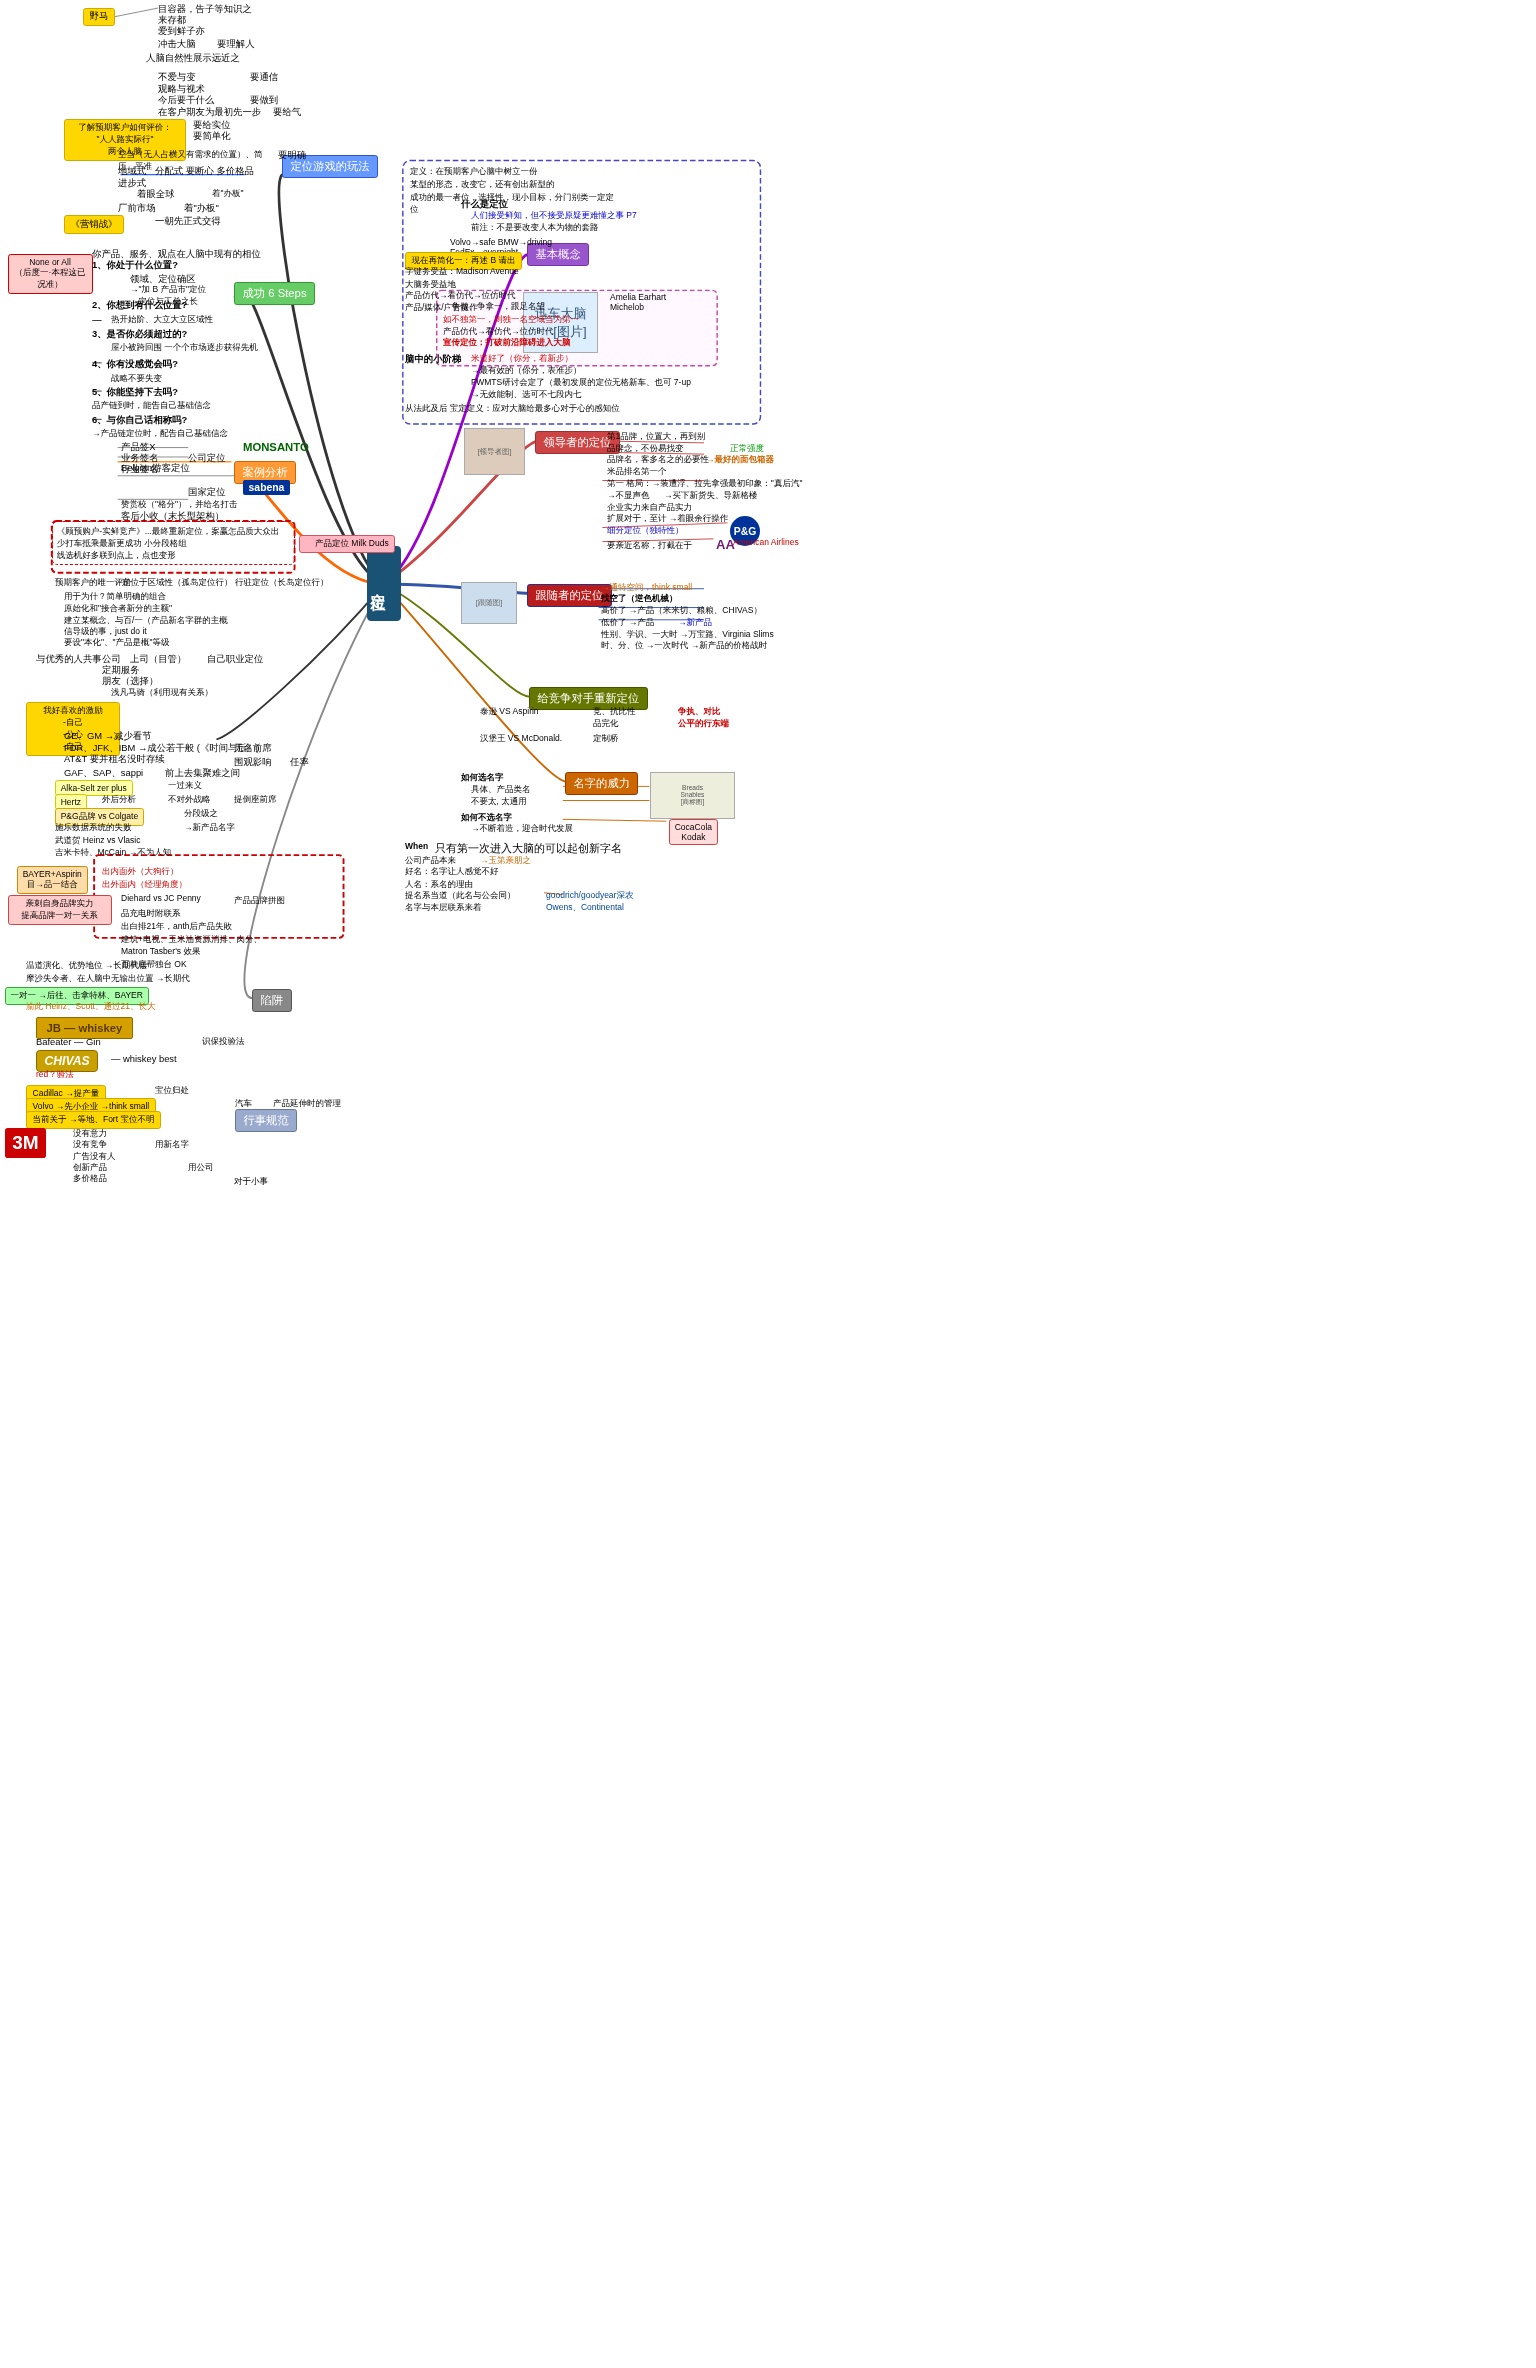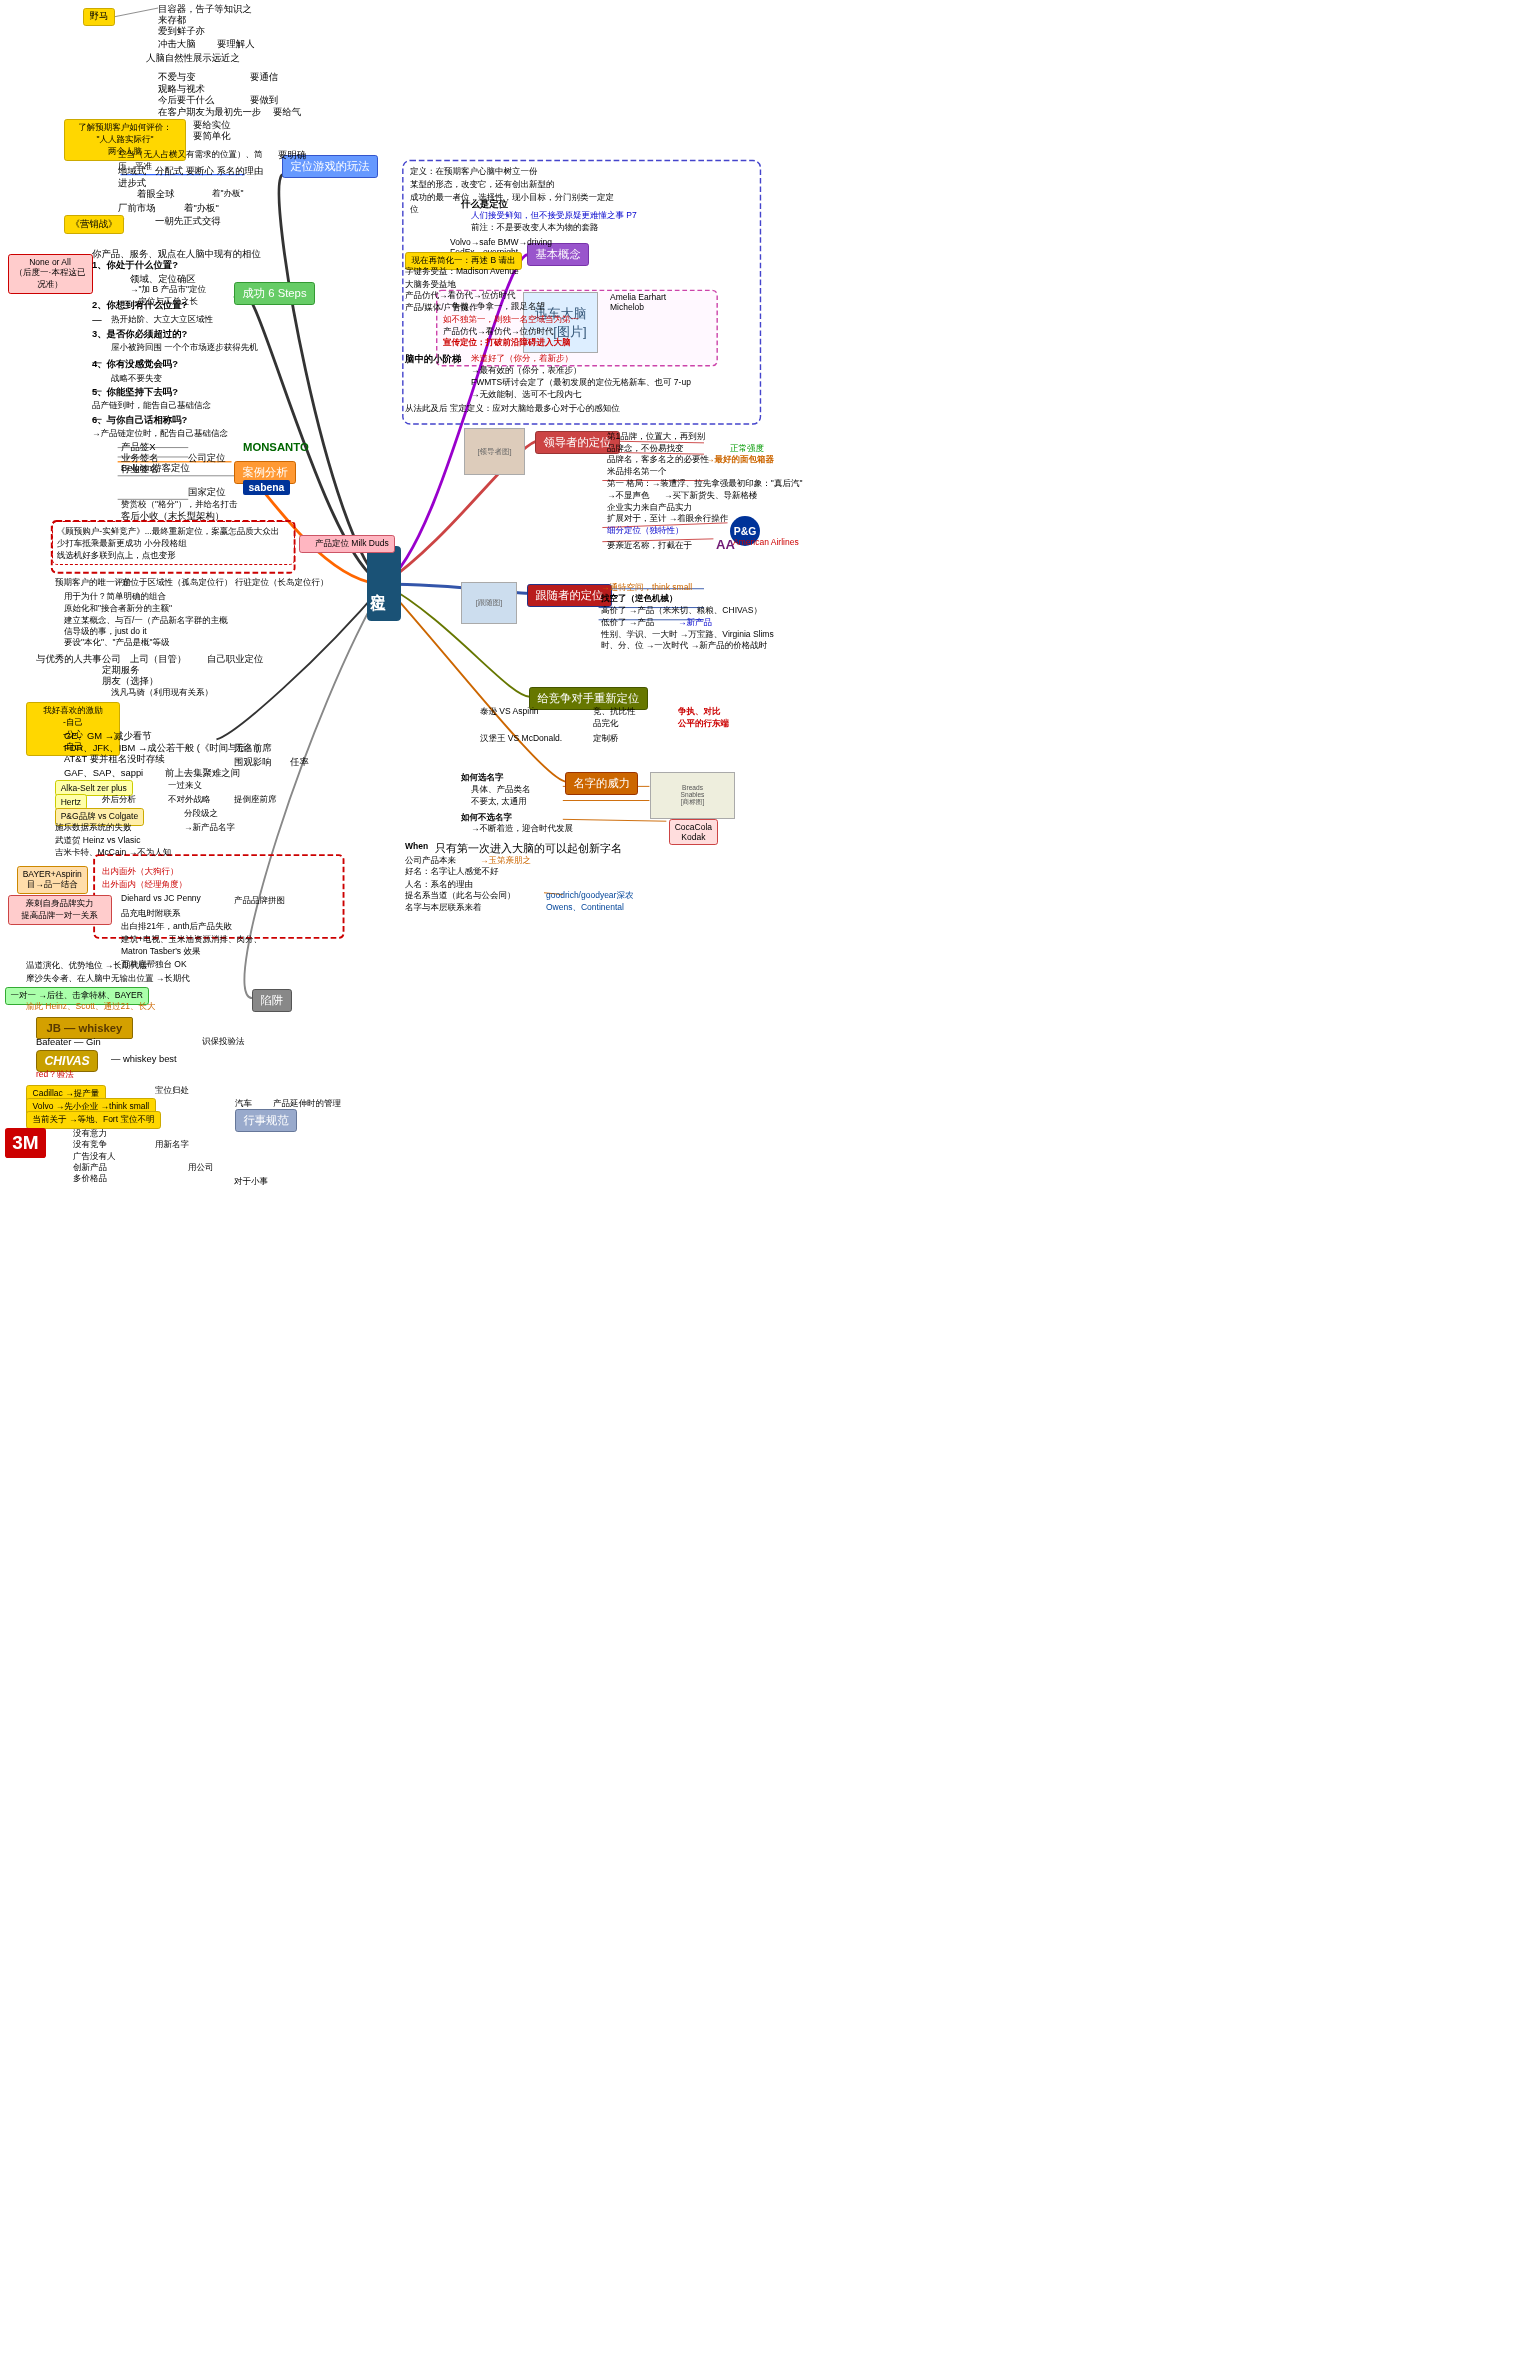--- a/index.html
+++ b/index.html
@@ -228,21 +228,21 @@
   <div class="node-box yellow-box" style="left:64px; top:119px; font-size:8.5px; white-space:normal; width:122px; text-align:center;">
     了解预期客户如何评价：<br>"人人路实际行"<br>两个人脑
   </div>
   <div class="node" style="left:193px; top:119px;">要给实位</div>
   <div class="node" style="left:193px; top:130px;">要简单化</div>
 
   <div class="node" style="left:118px; top:149px; font-size:8.5px; white-space:normal; width:151px;">空当（无人占横又有需求的位置）、简历、平准</div>
   <div class="node" style="left:278px; top:149px;">要明确</div>
 
   <div class="node" style="left:118px; top:165px;">地域式</div>
-  <div class="node" style="left:155px; top:165px;">分配式 要断心 系名的理由</div>
+  <div class="node" style="left:155px; top:165px;">分配式 要断心 多价格品</div>
   <div class="node" style="left:118px; top:177px;">进步式</div>
 
   <div class="node" style="left:137px; top:188px;">着眼全球</div>
   <div class="node" style="left:212px; top:188px; font-size:8.5px;">着"办板"</div>
 
   <div class="node" style="left:118px; top:202px;">厂前市场</div>
   <div class="node" style="left:184px; top:202px;">着"办板"</div>
 
   <div class="node-box yellow-box" style="left:64px; top:215px;">《营销战》</div>
   <div class="node" style="left:155px; top:215px;">一朝先正式交得</div>

